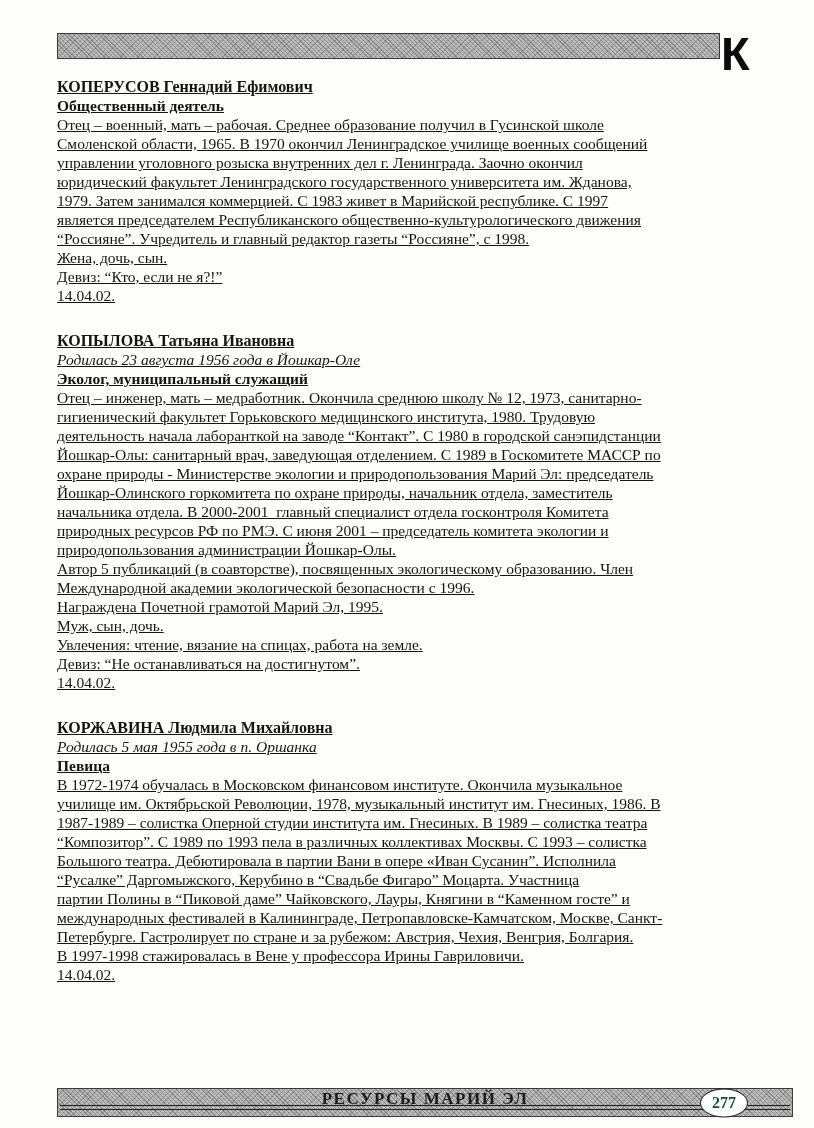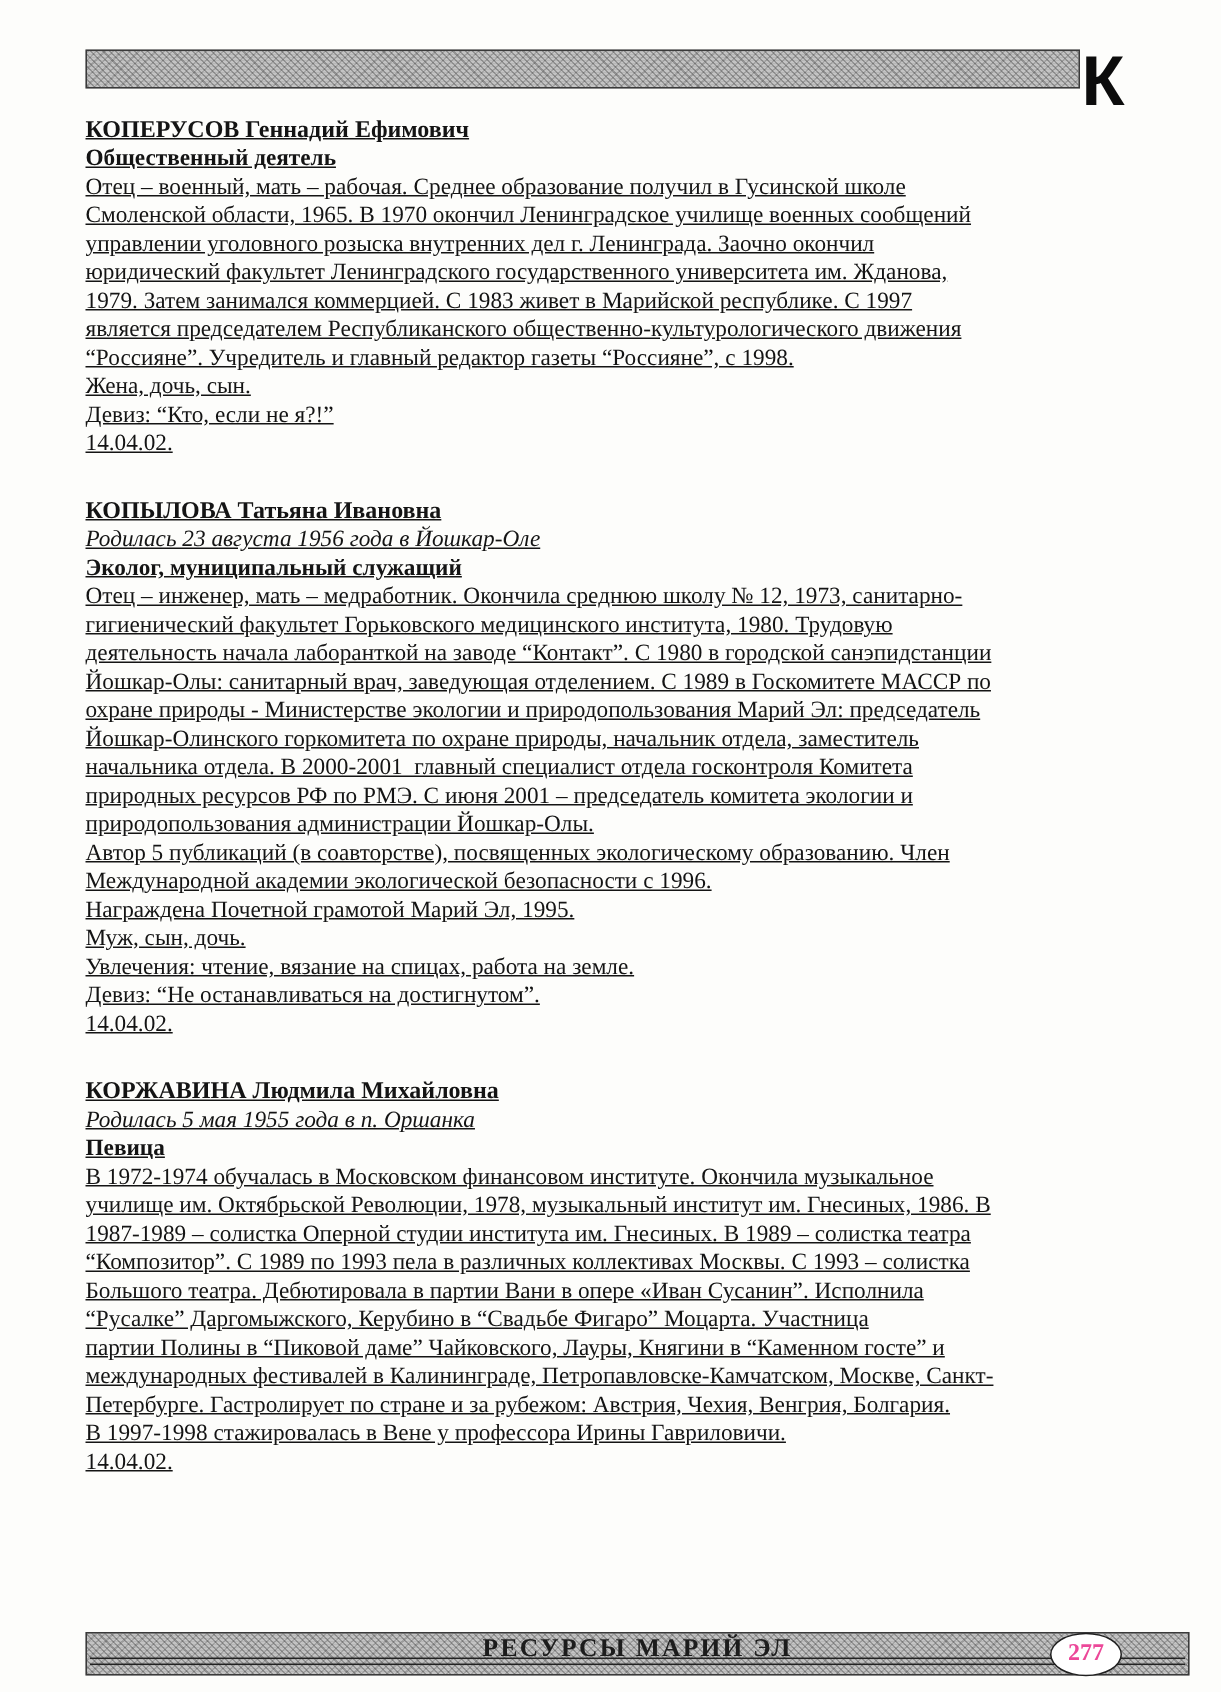--- a/index.html
+++ b/index.html
@@ -61,21 +61,21 @@
   .page-capsule {
     position:absolute; z-index:3;
     right:44px; top:50%; transform:translateY(-50%);
     width:46px; height:27px;
     background:#ffffff;
     border:1.5px solid #1f1f1f;
     border-radius:50%;
     display:flex; align-items:center; justify-content:center;
   }
   .page-number {
-    font-weight:bold; font-size:16px; color:#ec4899;
+    font-weight:bold; font-size:16px; color:#14532d;
   }
 </style>
 </head>
 <body>
 
 <div class="page">
 
   <div class="bar header-bar"></div>
   <div class="section-letter">К</div>
 

